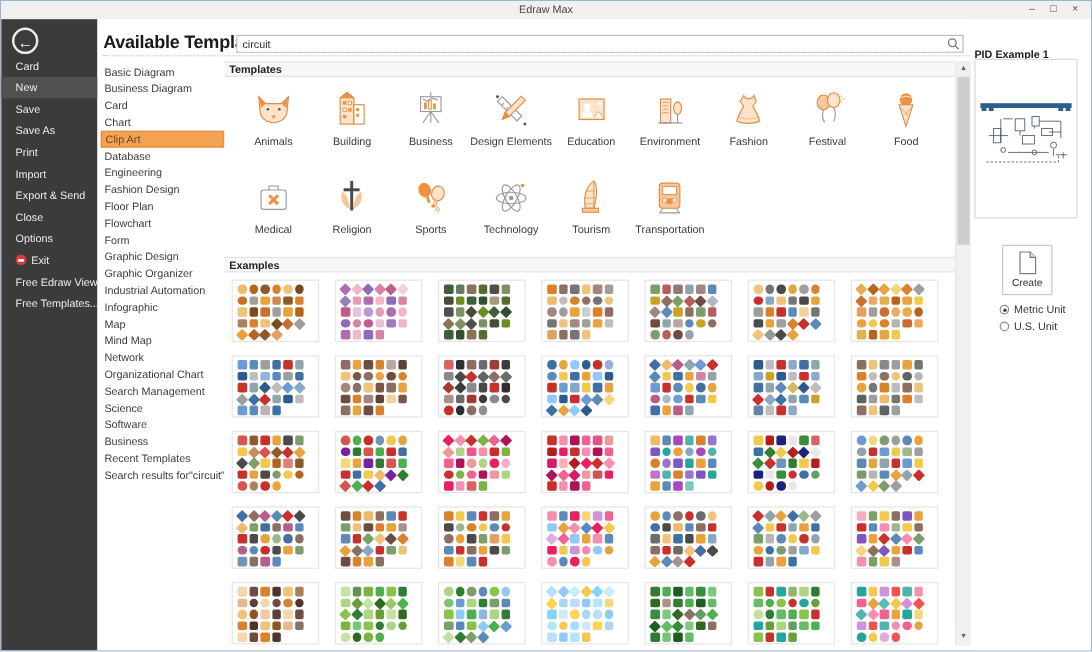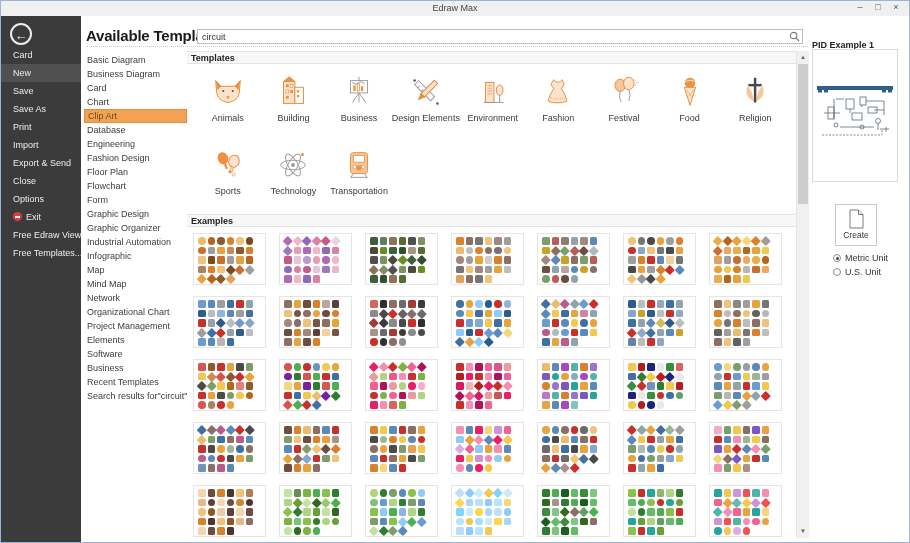--- a/index.html
+++ b/index.html
@@ -113,22 +113,22 @@
       <div class="cat-item">Flowchart</div>
       <div class="cat-item">Form</div>
       <div class="cat-item">Graphic Design</div>
       <div class="cat-item">Graphic Organizer</div>
       <div class="cat-item">Industrial Automation</div>
       <div class="cat-item">Infographic</div>
       <div class="cat-item">Map</div>
       <div class="cat-item">Mind Map</div>
       <div class="cat-item">Network</div>
       <div class="cat-item">Organizational Chart</div>
-      <div class="cat-item">Project Management</div>
-      <div class="cat-item">Elements</div>
+      <div class="cat-item">Search Management</div>
+      <div class="cat-item">Science</div>
       <div class="cat-item">Software</div>
       <div class="cat-item">Business</div>
       <div class="cat-item">Recent Templates</div>
       <div class="cat-item">Search results for"circuit"</div>
     </div>
 
   <div class="panel">
     <div class="band">Templates</div>
     <div class="tpl-grid" id="tpl-grid">
         <div class="tpl-cell">
@@ -190,20 +190,32 @@
               </g>
               <circle cx="8" cy="8" r="1.3" fill="#555"></circle>
               <circle cx="32" cy="32" r="1.3" fill="#555"></circle>
             </svg>
           </div>
           <div class="tpl-label">Design Elements</div>
         </div>
         <div class="tpl-cell">
           <div>
             <svg width="38" height="38" viewBox="0 0 40 40">
+              <rect x="9" y="10" width="22" height="18" fill="#fde3cc" stroke="#e08c3e"></rect>
+              <circle cx="27" cy="14" r="1.8" fill="#fff"></circle>
+              <circle cx="16" cy="17" r="3" fill="#fff"></circle>
+              <path d="M11 26 c0-4 2.5-6 5-6 s5 2 5 6 Z" fill="#fff"></path>
+              <path d="M22 26 l4-5 4 5" fill="#fff" stroke="#e08c3e" stroke-width="0.7"></path>
+            </svg>
+          </div>
+          <div class="tpl-label">Education</div>
+        </div>
+        <div class="tpl-cell">
+          <div>
+            <svg width="38" height="38" viewBox="0 0 40 40">
               <rect x="12" y="10" width="9" height="21" fill="#fde3cc" stroke="#e08c3e"></rect>
               <line x1="14" y1="13" x2="19" y2="13" stroke="#e08c3e" stroke-width="0.7"></line>
               <line x1="14" y1="16" x2="19" y2="16" stroke="#e08c3e" stroke-width="0.7"></line>
               <line x1="14" y1="19" x2="19" y2="19" stroke="#e08c3e" stroke-width="0.7"></line>
               <line x1="14" y1="22" x2="19" y2="22" stroke="#e08c3e" stroke-width="0.7"></line>
               <ellipse cx="27" cy="18" rx="3.5" ry="5.5" fill="#fde3cc" stroke="#e08c3e"></ellipse>
               <line x1="27" y1="23" x2="27" y2="31" stroke="#9a9a9a"></line>
               <line x1="10" y1="31" x2="31" y2="31" stroke="#9a9a9a"></line>
             </svg>
           </div>
@@ -233,20 +245,33 @@
           <div>
             <svg width="38" height="38" viewBox="0 0 40 40">
               <circle cx="20" cy="10.5" r="5.5" fill="#ef9140"></circle>
               <path d="M15.5 9 q4.5-3 9 0" stroke="#fff" stroke-width="0.8" fill="none"></path>
               <path d="M14 15 h12 L20 34 Z" fill="#fde3cc" stroke="#e08c3e"></path>
               <line x1="16" y1="18" x2="22" y2="25" stroke="#e08c3e" stroke-width="0.6"></line>
               <line x1="24" y1="18" x2="19" y2="24" stroke="#e08c3e" stroke-width="0.6"></line>
             </svg>
           </div>
           <div class="tpl-label">Food</div>
+        </div>
+        <div class="tpl-cell">
+          <div>
+            <svg width="38" height="38" viewBox="0 0 40 40">
+              <path d="M16 13 v-3.5 h8 V13" fill="none" stroke="#9a9a9a"></path>
+              <rect x="9" y="13" width="22" height="17" rx="2" fill="#fff" stroke="#9a9a9a"></rect>
+              <g transform="rotate(45 20 21.5)">
+                <rect x="18.7" y="16" width="2.6" height="11" fill="#ef9140"></rect>
+                <rect x="14.5" y="20.2" width="11" height="2.6" fill="#ef9140"></rect>
+              </g>
+            </svg>
+          </div>
+          <div class="tpl-label">Medical</div>
         </div>
         <div class="tpl-cell">
           <div>
             <svg width="38" height="38" viewBox="0 0 40 40">
               <path d="M12 14 c-3 8 1 13 7 16 -2-6-1-11-7-16 Z" fill="#f6c79d"></path>
               <path d="M28 14 c3 8-1 13-7 16 2-6 1-11 7-16 Z" fill="#f6c79d"></path>
               <rect x="18.8" y="5" width="2.6" height="26" fill="#4a4a4a"></rect>
               <rect x="13" y="11.5" width="14" height="2.6" fill="#4a4a4a"></rect>
             </svg>
           </div>
@@ -273,20 +298,31 @@
           <div>
             <svg width="38" height="38" viewBox="0 0 40 40">
               <ellipse cx="20" cy="20" rx="13" ry="5" fill="none" stroke="#9a9a9a"></ellipse>
               <ellipse cx="20" cy="20" rx="13" ry="5" fill="none" stroke="#9a9a9a" transform="rotate(60 20 20)"></ellipse>
               <ellipse cx="20" cy="20" rx="13" ry="5" fill="none" stroke="#9a9a9a" transform="rotate(-60 20 20)"></ellipse>
               <circle cx="20" cy="20" r="2" fill="#9a9a9a"></circle>
               <circle cx="30" cy="9" r="1.6" fill="#ef9140"></circle>
             </svg>
           </div>
           <div class="tpl-label">Technology</div>
+        </div>
+        <div class="tpl-cell">
+          <div>
+            <svg width="38" height="38" viewBox="0 0 40 40">
+              <path d="M22 5 C14 11 13 20 14.5 29 h7.5 C24.5 20 26 11 22 5 Z" fill="#fde3cc" stroke="#e08c3e"></path>
+              <line x1="22" y1="5" x2="22" y2="29" stroke="#e08c3e" stroke-width="0.7"></line>
+              <path d="M15 14 h8 M14.5 20 h8.5 M14.5 25 h8" stroke="#e08c3e" stroke-width="0.6"></path>
+              <rect x="12" y="29" width="14" height="3.5" fill="#f6c79d" stroke="#e08c3e"></rect>
+            </svg>
+          </div>
+          <div class="tpl-label">Tourism</div>
         </div>
         <div class="tpl-cell">
           <div>
             <svg width="38" height="38" viewBox="0 0 40 40">
               <rect x="11" y="7" width="18" height="22" rx="3" fill="#f6c79d" stroke="#e08c3e"></rect>
               <rect x="14" y="10" width="12" height="7" fill="#fff" stroke="#e08c3e" stroke-width="0.8"></rect>
               <circle cx="15.5" cy="22" r="1.8" fill="#fff" stroke="#e08c3e" stroke-width="0.7"></circle>
               <circle cx="24.5" cy="22" r="1.8" fill="#fff" stroke="#e08c3e" stroke-width="0.7"></circle>
               <rect x="17.5" y="20.5" width="5" height="5" fill="#ef9140"></rect>
               <path d="M14 29 l-2.5 4 M26 29 l2.5 4 M11 33 h18" stroke="#9a9a9a" fill="none"></path>

